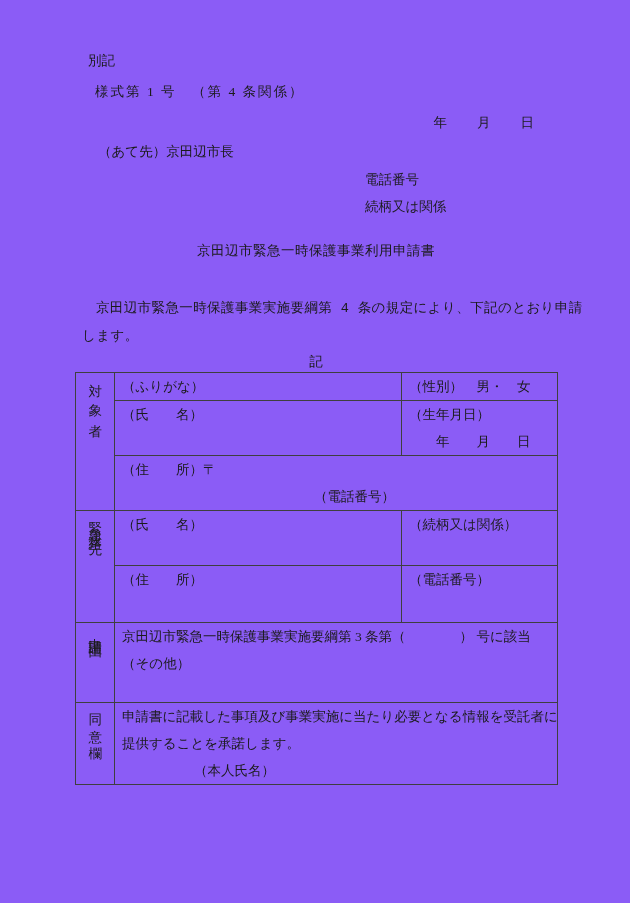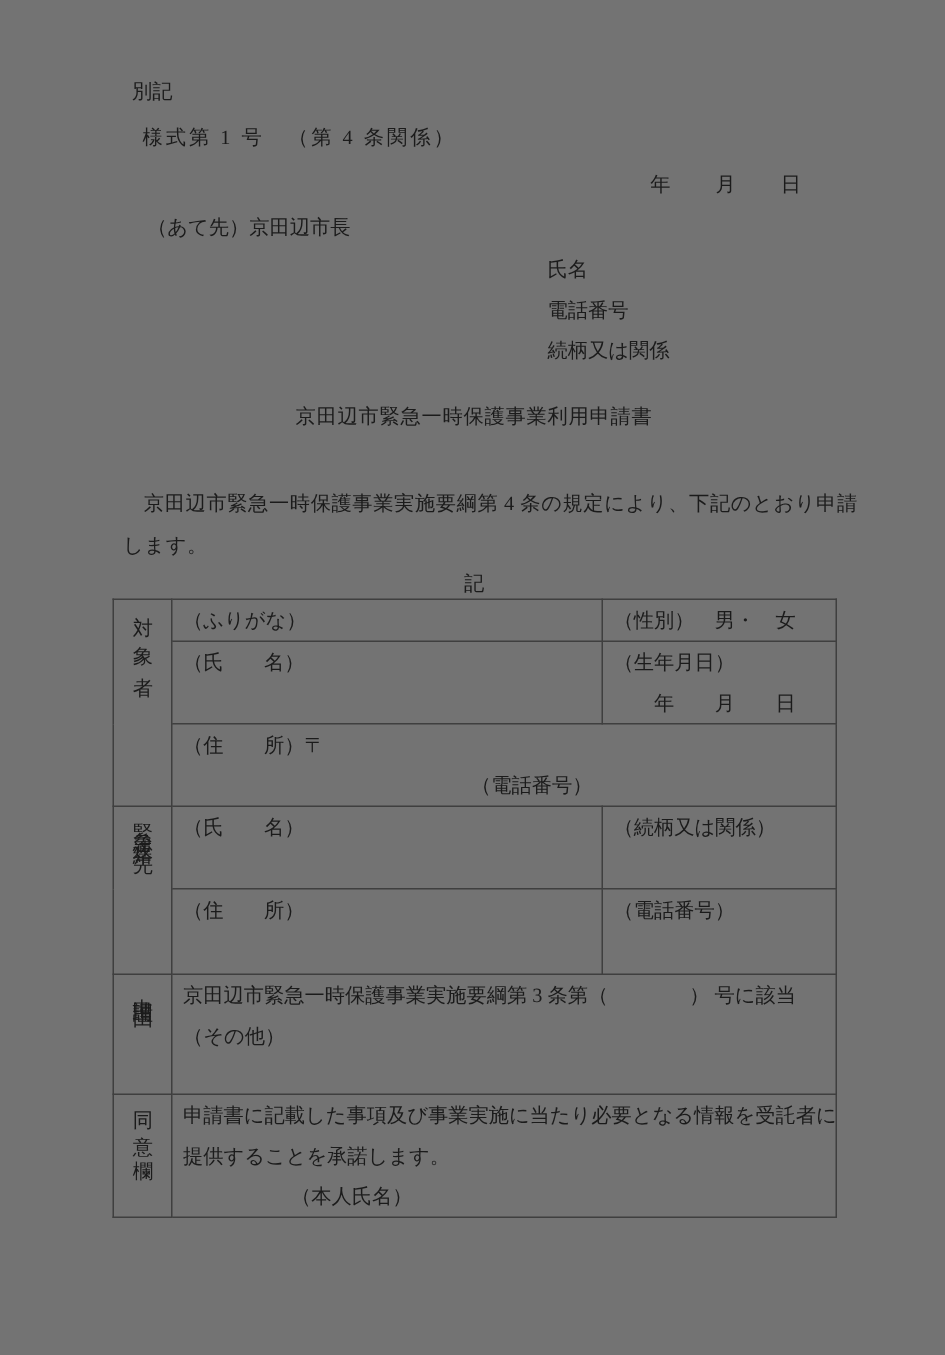--- a/index.html
+++ b/index.html
@@ -1,37 +1,37 @@
 <!DOCTYPE html>
 <html lang="ja"><head>
 <meta charset="utf-8">
 <style>
   html,body{margin:0;padding:0;background:#ffffff;}
   .page{
     position:relative;
     width:630px;height:903px;
-    background:#737373;
+    background:#8b5cf6;
     font-family:"Liberation Serif","DejaVu Serif",serif;
     font-size:13.5px;
     color:#1b1b1b;
     overflow:hidden;
   }
   .doc{position:absolute;left:75px;top:45px;width:482px;}
   .line{line-height:31px;white-space:pre;}
   .appendix,.form-number{margin-left:13px;}
   .form-number{letter-spacing:2px;margin-left:20px;}
   .date-line{text-align:right;padding-right:22px;letter-spacing:1px;}
   .addressee{margin-left:23px;line-height:28px;}
   .applicant-block{margin-top:0;}
   .applicant-block .line{line-height:27px;}
   .ap-address{margin-left:243px;}
   .ap-sub{margin-left:290px;}
   .title{margin-top:15px;line-height:31px;text-align:center;letter-spacing:0.5px;white-space:pre;}
   .para{margin-top:29px;margin-left:7px;}
-  .para .line{line-height:28px;letter-spacing:0.4px;}
+  .para .line{line-height:28px;letter-spacing:0.4px;font-family:Liberation Mono, monospace;}
   .ki{line-height:21px;text-align:center;white-space:pre;}
   table.form{
     border-collapse:collapse;
     table-layout:fixed;
     width:482px;
     margin-top:0;
   }
   table.form td,table.form th{
     border:1px solid #3f3f3f;
     vertical-align:top;
@@ -73,21 +73,20 @@
 
 <div class="page">
   <div class="doc">
 
     <div class="line appendix">別記</div>
     <div class="line form-number">様式第 1 号　（第 4 条関係）</div>
     <div class="line date-line">年　　月　　日</div>
     <div class="line addressee">（あて先）京田辺市長</div>
 
     <div class="applicant-block">
-      <div class="line ap-sub">氏名</div>
       <div class="line ap-sub">電話番号</div>
       <div class="line ap-sub">続柄又は関係</div>
     </div>
 
     <div class="title">京田辺市緊急一時保護事業利用申請書</div>
 
     <div class="para">
       <div class="line">　京田辺市緊急一時保護事業実施要綱第 4 条の規定により、下記のとおり申請</div>
       <div class="line">します。</div>
     </div>

